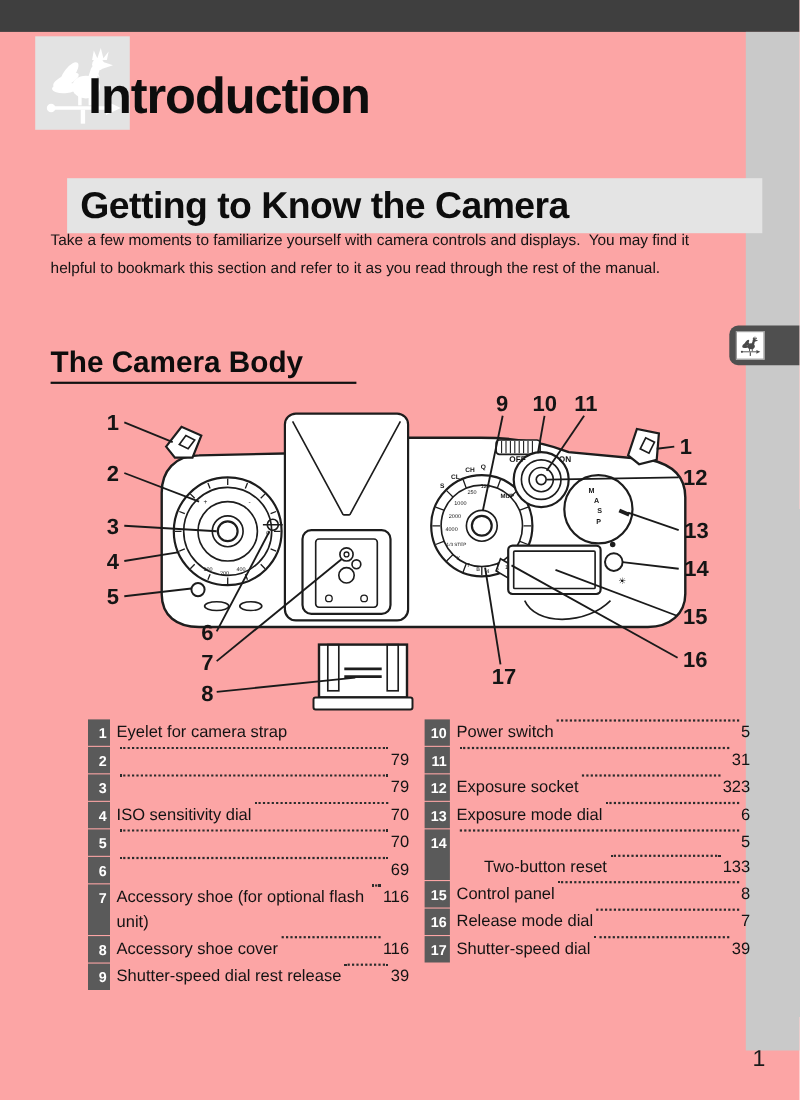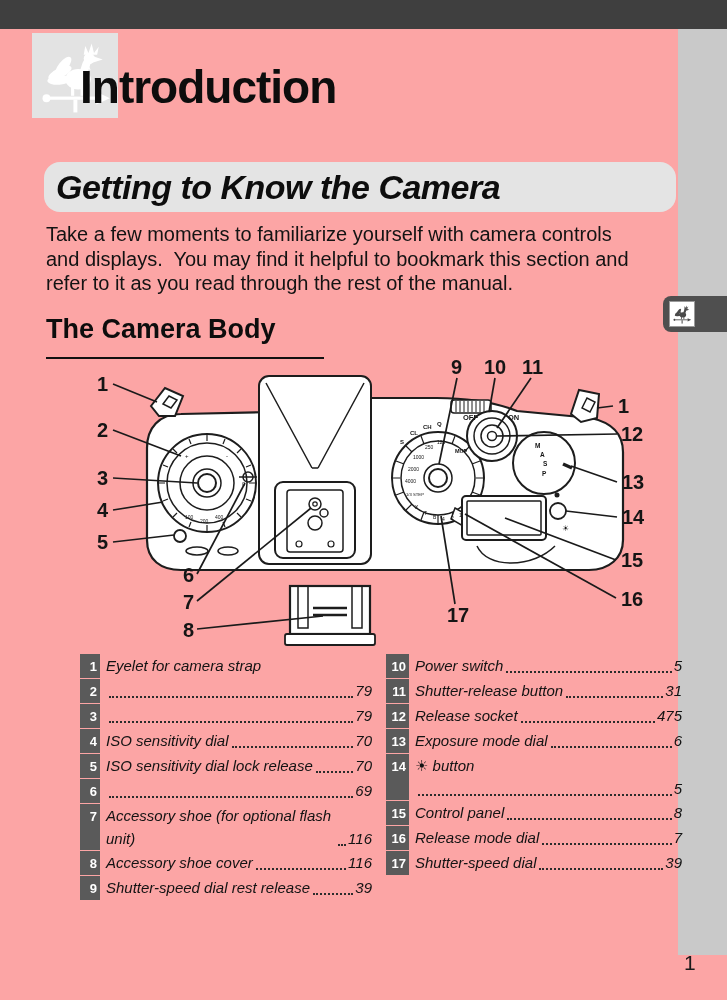--- a/index.html
+++ b/index.html
@@ -8,43 +8,43 @@
   .topbar{position:absolute;left:0;top:0;width:727px;height:29px;background:#3f3f3f;}
   .side-strip{position:absolute;left:678px;top:29px;width:49px;height:926px;background:#c9c9c9;}
   .side-tab{position:absolute;left:663px;top:296px;width:64px;height:36px;background:#4f4f4f;
             border-radius:8px 0 0 8px;}
   .side-tab .tabbox{position:absolute;left:6px;top:5px;width:26px;height:26px;background:#fff;
             border:1px solid #9a9a9a;box-sizing:border-box;display:flex;align-items:center;justify-content:center;}
   .chapter-iconbox{position:absolute;left:32px;top:33px;width:86px;height:85px;background:#e3e3e3;
             display:flex;align-items:center;justify-content:center;}
   .chapter-title{position:absolute;left:80px;top:60px;font-size:46px;font-weight:bold;
             letter-spacing:-1px;color:#0d0d0d;}
-  .section-head{position:absolute;left:44px;top:162px;width:632px;height:50px;background:#e4e4e4;
-            border-radius:16px;font-style:italic;}
+  .section-head{position:absolute;left:61px;top:162px;width:632px;height:50px;background:#e4e4e4;
+            border-radius:0;}
   .section-head h2{margin:0;padding-left:12px;font-size:34px;line-height:50px;font-weight:bold;
             letter-spacing:-0.5px;color:#0d0d0d;}
-  .intro{position:absolute;left:46px;top:222px;width:600px;font-size:20px;line-height:24.5px;
+  .intro{position:absolute;left:46px;top:206px;width:600px;font-size:14px;line-height:24.5px;
             white-space:pre-wrap;color:#131313;}
   .subhead{position:absolute;left:46px;top:314px;font-size:27px;font-weight:bold;color:#0d0d0d;}
-  .subhead .ul{display:inline-block;border-bottom:2.5px solid #111;padding-bottom:12px;min-width:278px;}
+  .subhead .ul{display:inline-block;border-bottom:2.5px solid #111;padding-bottom:2px;min-width:278px;}
   .cam{position:absolute;left:85px;top:356px;width:575px;height:292px;}
   .cam text{font-family:"Liberation Sans","DejaVu Sans",sans-serif;fill:#151515;}
   .cam .callout{font-size:20px;font-weight:bold;}
   .legend{position:absolute;left:80px;top:654px;width:602px;display:flex;gap:14px;
             font-size:15px;line-height:23px;color:#131313;}
   .col{display:flex;flex-direction:column;}
   .col-l{width:292px;}
   .col-r{width:296px;}
   .li{display:flex;margin-bottom:1px;}
   .badge{flex:0 0 20px;background:#5a5a5a;color:#fff;font-size:13px;font-weight:bold;
             display:flex;justify-content:flex-end;align-items:flex-start;
             padding:1px 3px 0 0;box-sizing:border-box;}
   .col-r .badge{flex:0 0 23px;}
   .entry-block{flex:1;display:flex;flex-direction:column;min-width:0;}
-  .entry{display:flex;align-items:flex-end;margin-left:6px;min-width:0;font-style:italic;}
+  .entry{display:flex;align-items:flex-start;margin-left:6px;min-width:0;}
   .entry .t{flex:0 1 auto;min-width:0;}
   .entry.sub .t{padding-left:25px;}
   .leader{flex:1 1 8px;min-width:8px;border-bottom:2px dotted #2b2b2b;margin:0 2px 4px 3px;}
   .pg{flex:0 0 auto;}
   .pagenum{position:absolute;left:684px;top:951px;width:40px;font-size:21px;color:#1a1a1a;}
 </style>
 </head>
 <body>
 
 <div id="page">
@@ -280,21 +280,20 @@
               <span class="t">ISO sensitivity dial</span>
               <span class="leader"></span>
               <span class="pg">70</span>
             </div>
           </div>
       </div>
       <div class="li">
         <div class="badge">5</div>
         <div class="entry-block">
             <div class="entry">
-              <span class="t">ISO sensitivity dial lock release</span>
               <span class="leader"></span>
               <span class="pg">70</span>
             </div>
           </div>
       </div>
       <div class="li">
         <div class="badge">6</div>
         <div class="entry-block">
             <div class="entry">
               <span class="leader"></span>
@@ -341,55 +340,56 @@
               <span class="t">Power switch</span>
               <span class="leader"></span>
               <span class="pg">5</span>
             </div>
           </div>
       </div>
       <div class="li">
         <div class="badge">11</div>
         <div class="entry-block">
             <div class="entry">
-              <span class="t">Shutter-release button</span>
               <span class="leader"></span>
               <span class="pg">31</span>
             </div>
           </div>
       </div>
       <div class="li">
         <div class="badge">12</div>
         <div class="entry-block">
             <div class="entry">
-              <span class="t">Release socket</span>
-              <span class="leader"></span>
-              <span class="pg">475</span>
+              <span class="t">Exposure socket</span>
+              <span class="leader"></span>
+              <span class="pg">323</span>
             </div>
           </div>
       </div>
       <div class="li">
         <div class="badge">13</div>
         <div class="entry-block">
             <div class="entry">
               <span class="t">Exposure mode dial</span>
               <span class="leader"></span>
               <span class="pg">6</span>
             </div>
           </div>
       </div>
       <div class="li">
         <div class="badge">14</div>
         <div class="entry-block">
-          <div class="entry">
-              <span class="t">☀ button</span>
-            </div>
           <div class="entry sub">
               <span class="leader"></span>
               <span class="pg">5</span>
+            </div>
+          <div class="entry sub">
+              <span class="t">Two-button reset</span>
+              <span class="leader"></span>
+              <span class="pg">133</span>
             </div>
         </div>
       </div>
       <div class="li">
         <div class="badge">15</div>
         <div class="entry-block">
             <div class="entry">
               <span class="t">Control panel</span>
               <span class="leader"></span>
               <span class="pg">8</span>

